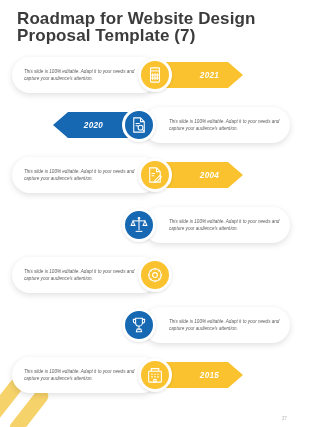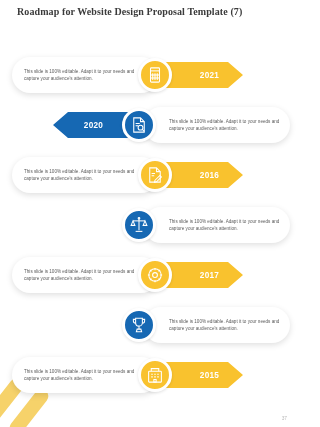--- a/index.html
+++ b/index.html
@@ -7,38 +7,37 @@
     width:296px;height:427px;
     background:#ffffff;
     font-family:"Liberation Sans", sans-serif;
     overflow:hidden;
     position:relative;
   }
 
   
   .title{
     position:absolute;
-    left:17px; top:4px;
+    left:17px; top:11px;
     width:262px;
-    font-size:10px;
+    font-size:17px;
     line-height:16.5px;
     font-weight:700;
     color:#3b3b3b;
     letter-spacing:.1px;
-    font-family:Liberation Serif, serif;
   }
 
   
   .stripes{position:absolute;left:-10px;bottom:-6px;width:110px;height:64px;pointer-events:none;}
   .stripe{position:absolute;width:14px;height:50px;border-radius:8px;background:#f6d26a;transform:rotate(38deg);}
   .stripe.s1{left:8px;top:6px;}
   .stripe.s2{left:32px;top:16px;height:54px;}
 
   
-  .rows{position:absolute;left:0;top:52px;width:296px;}
+  .rows{position:absolute;left:0;top:52px;width:296px;font-style:italic;}
   .row{
     position:relative;
     height:50px;
   }
   .row-inner{position:absolute;left:0;top:0;width:296px;height:50px;}
 
   
   .card{
     position:absolute;
     top:5px;
@@ -169,21 +168,21 @@
           </svg>
         </div>
       </div>
     </div>
     <div class="row left" style="--c: #f9c22e;">
       <div class="row-inner">
         <div class="card">
           <div class="card-text">This slide is 100% editable. Adapt it to your needs and capture your audience's attention.</div>
         </div>
         <div class="band">
-          <span class="year">2016</span>
+          <span class="year">2004</span>
         </div>
         <div class="badge">
           <svg viewBox="0 0 24 24" fill="none" stroke="#fff" stroke-width="1.4">
             <path d="M5 2.5h9l5 5v14H5z"></path>
             <path d="M14 2.5v5h5"></path>
             <line x1="7.5" y1="10" x2="12" y2="10"></line>
             <line x1="7.5" y1="13" x2="11" y2="13"></line>
             <path d="M12 19l6.5-6.5 2 2L14 21l-2.6.6z"></path>
           </svg>
         </div>
@@ -203,23 +202,20 @@
             <line x1="7.5" y1="20.5" x2="16.5" y2="20.5"></line>
             <circle cx="12" cy="3" r="1.1"></circle>
           </svg>
         </div>
       </div>
     </div>
     <div class="row left" style="--c: #f9c22e;">
       <div class="row-inner">
         <div class="card">
           <div class="card-text">This slide is 100% editable. Adapt it to your needs and capture your audience's attention.</div>
-        </div>
-        <div class="band">
-          <span class="year">2017</span>
         </div>
         <div class="badge">
           <svg viewBox="0 0 24 24" fill="none" stroke="#fff" stroke-width="1.4">
             <circle cx="12" cy="12" r="3.2"></circle>
             <path d="M12 2.5v3M12 18.5v3M2.5 12h3M18.5 12h3M5.2 5.2l2.1 2.1M16.7 16.7l2.1 2.1M18.8 5.2l-2.1 2.1M7.3 16.7l-2.1 2.1"></path>
             <circle cx="12" cy="12" r="8.3"></circle>
           </svg>
         </div>
       </div>
     </div>

